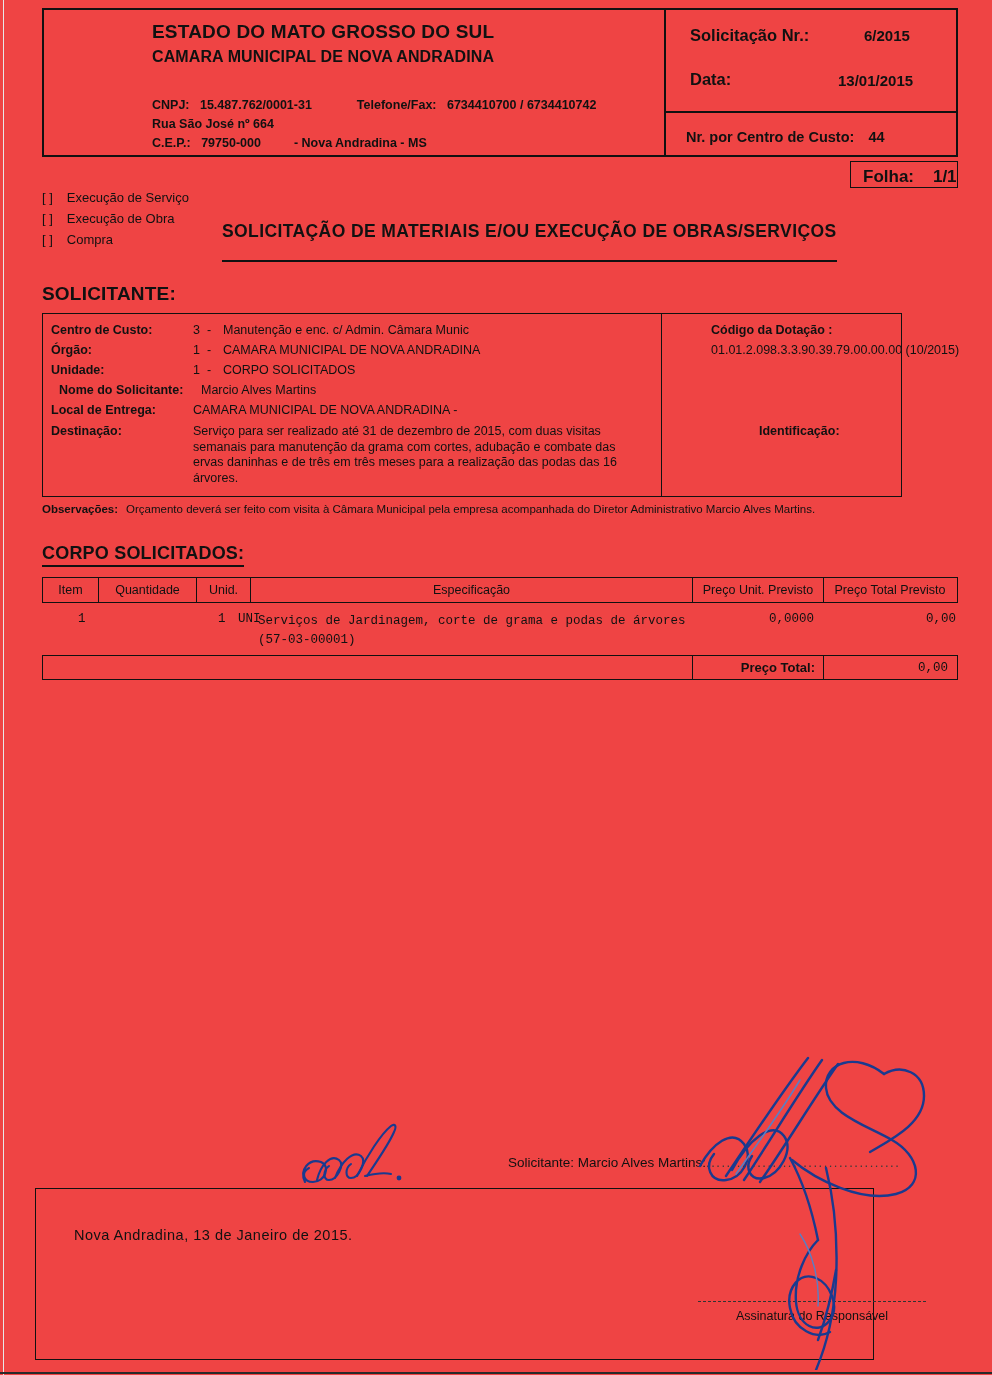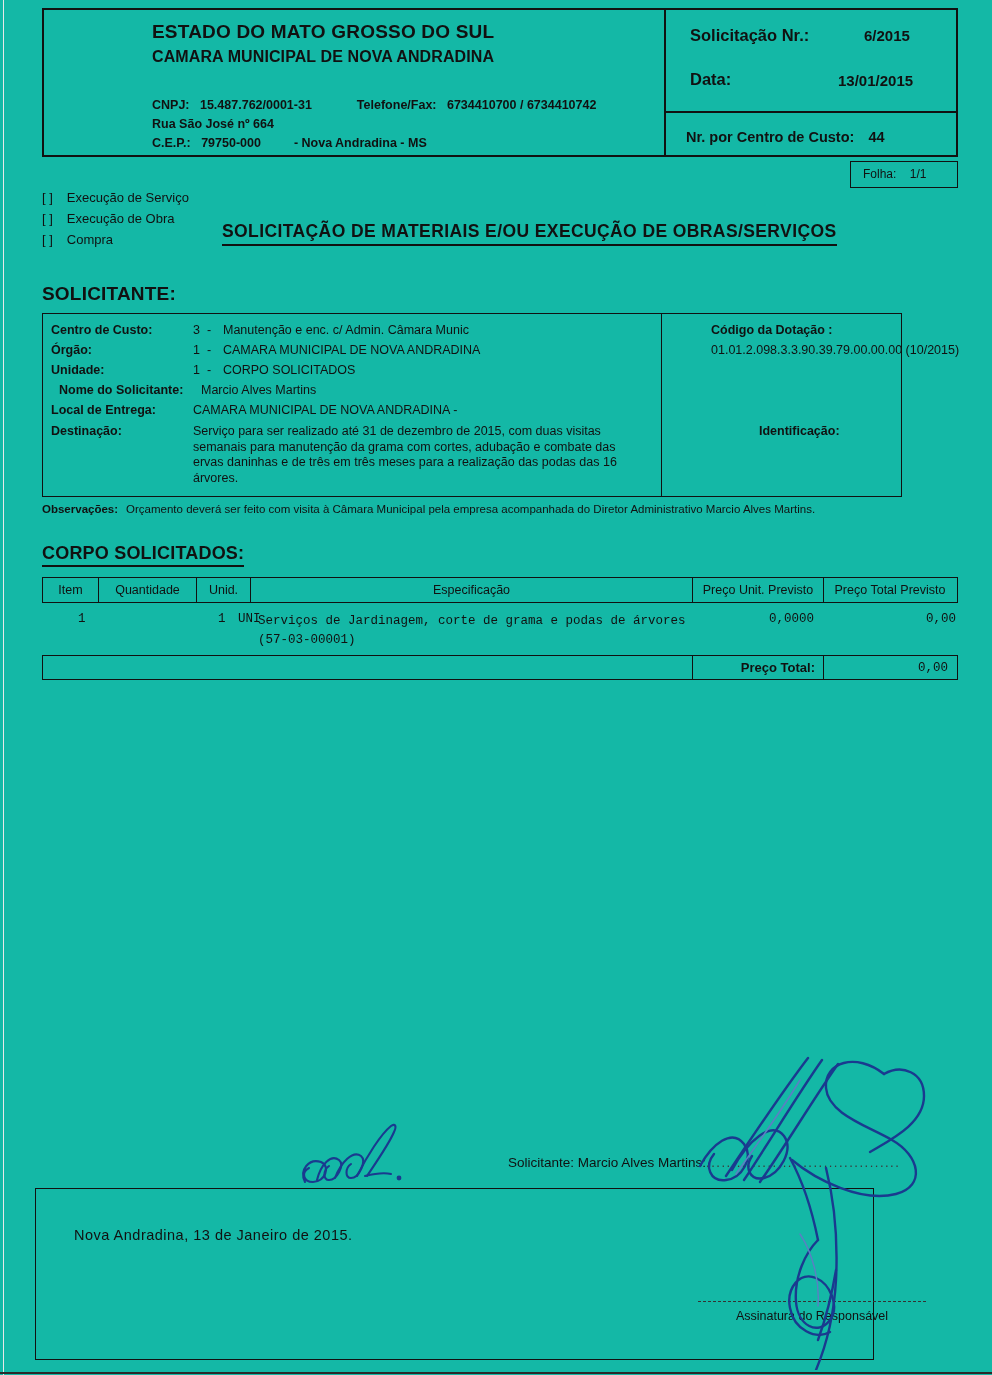--- a/index.html
+++ b/index.html
@@ -13,21 +13,21 @@
     position: relative;
     font-family: "Liberation Sans", sans-serif;
     color: #111111;
     overflow: hidden;
   }
   .page {
     position: absolute;
     left: 0; top: 0;
     width: 992px;
     height: 1375px;
-    background: #14b8a6;
+    background: #ef4444;
   }
 
   
   .header-box {
     position: absolute;
     left: 42px; top: 8px;
     width: 916px; height: 149px;
     border: 2px solid #111;
     box-sizing: border-box;
   }
@@ -119,21 +119,21 @@
   .folha-box {
     position: absolute;
     left: 850px; top: 161px;
     width: 108px; height: 27px;
     border: 1px solid #111;
     box-sizing: border-box;
   }
   .folha-text {
     position: absolute;
     left: 12px; top: 5px;
-    font-size: 12px; font-weight: normal; white-space: nowrap;
+    font-size: 17px; font-weight: bold; white-space: nowrap;
   }
 
   
   .chk {
     position: absolute;
     left: 42px;
     font-size: 13px;
     white-space: nowrap;
   }
   .chk .brk { display: inline-block; }
@@ -142,21 +142,21 @@
   .chk2 { top: 211px; }
   .chk3 { top: 232px; }
 
   .doc-title {
     position: absolute;
     left: 222px; top: 221px;
     font-size: 17.5px;
     font-weight: bold;
     letter-spacing: 0.4px;
     border-bottom: 2px solid #111;
-    padding-bottom: 2px;
+    padding-bottom: 18px;
     white-space: nowrap;
   }
 
   
   .sec-title {
     position: absolute;
     left: 42px; top: 283px;
     font-size: 19px;
     font-weight: bold;
     letter-spacing: 0.2px;

